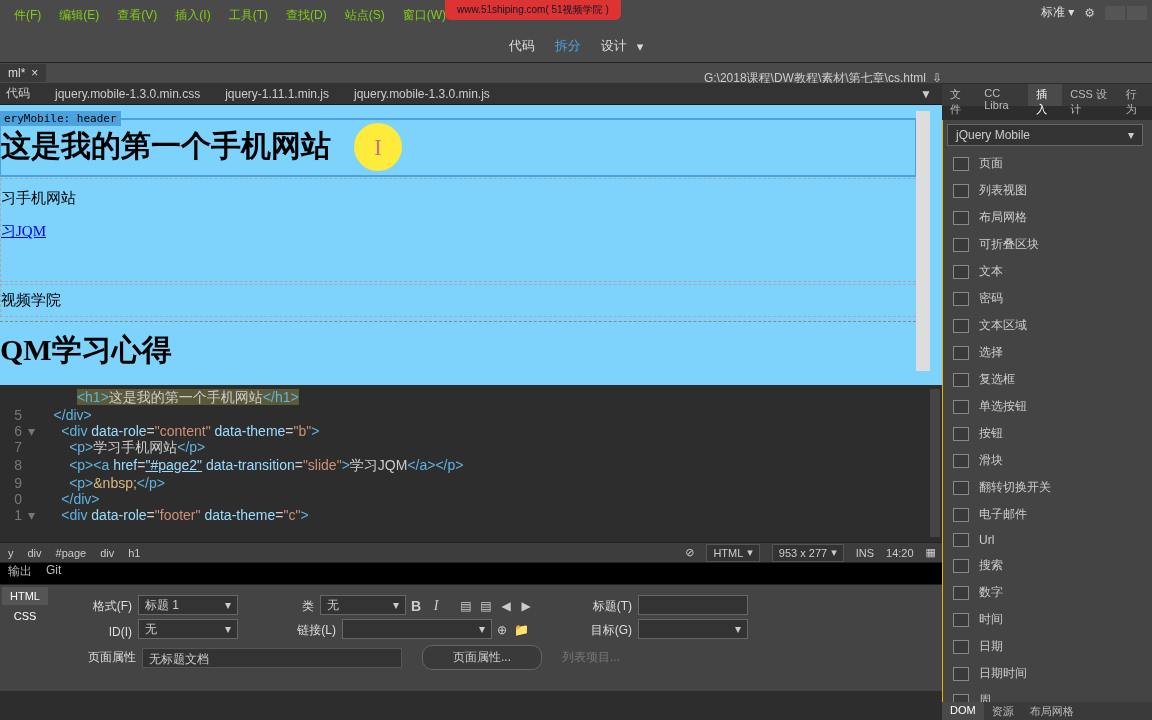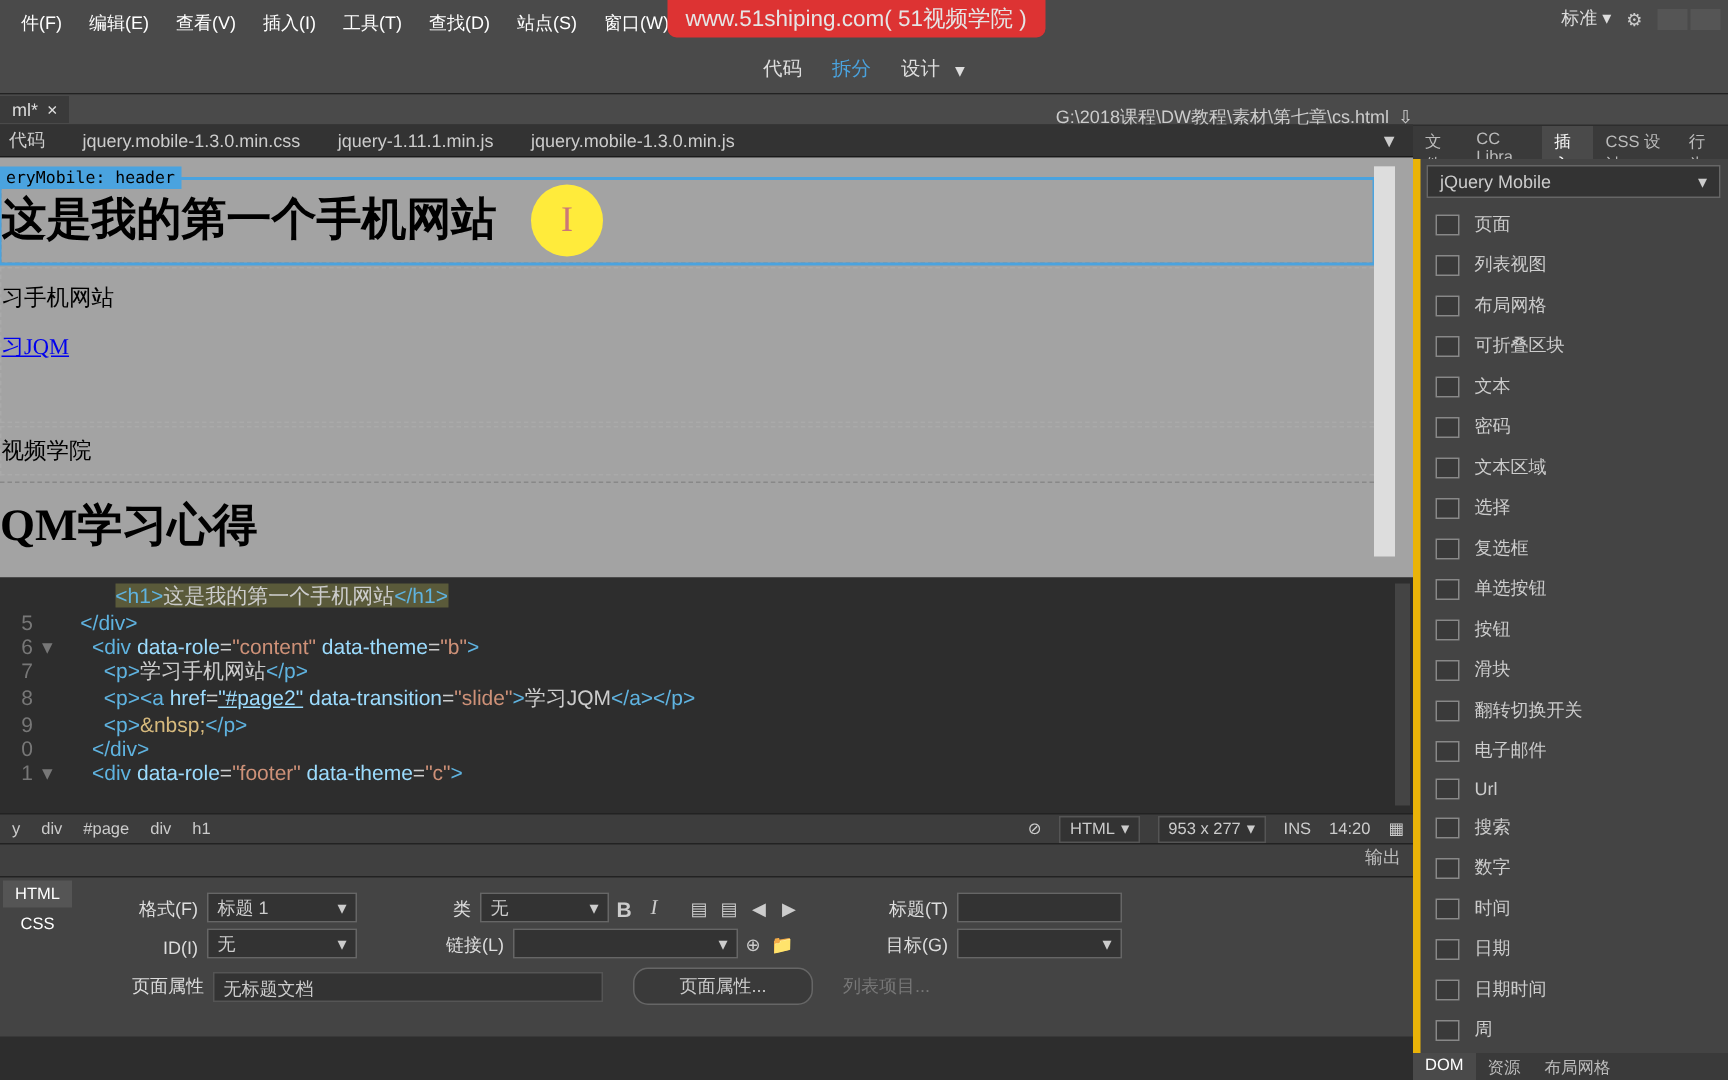--- a/index.html
+++ b/index.html
@@ -1,38 +1,38 @@
 <!DOCTYPE html>
 <html><head>
 <meta charset="utf-8">
 <style>
 * { margin: 0; padding: 0; box-sizing: border-box; font-family: "Microsoft YaHei", Arial, sans-serif; }
 body { background: #2d2d2d; color: #ccc; font-size: 12px; width: 1152px; height: 720px; overflow: hidden; position: relative; }
 .top-menu { height: 30px; background: #4a4a4a; display: flex; align-items: center; padding: 0 5px; }
-.top-menu .menu-item { padding: 4px 9px; cursor: pointer; color: #ffffff; }
-.watermark { position: absolute; left: 445px; top: 0; background: #d33; color: #e5e5e5; padding: 3px 12px; font-size: 15px; border-radius: 0 0 6px 6px; text-align: right; }
+.top-menu .menu-item { padding: 4px 9px; cursor: pointer; color: #84cc16; }
+.watermark { position: absolute; left: 445px; top: 0; background: #d33; color: #0f172a; padding: 3px 12px; font-size: 10px; border-radius: 0 0 6px 6px; text-align: right; }
 .top-right { position: absolute; right: 5px; top: 4px; display: flex; gap: 10px; align-items: center; }
 .top-right .lbl { color: #ddd; font-size: 12px; }
 .window-controls { display: flex; gap: 2px; }
 .window-controls span { width: 20px; height: 14px; background: #555; display: inline-block; }
 .view-toolbar { height: 33px; background: #4a4a4a; display: flex; align-items: center; justify-content: center; gap: 20px; border-bottom: 1px solid #222; }
 .view-toolbar span { color: #ddd; cursor: pointer; font-size: 13px; }
 .view-toolbar .active { color: #4aa3df; }
 .arrow-down { margin-left: -10px; font-size: 10px; }
 .tab-bar { height: 20px; background: #4a4a4a; display: flex; align-items: center; }
 .doc-tab { background: #3a3a3a; padding: 2px 8px; color: #ddd; display: flex; align-items: center; gap: 6px; }
 .doc-tab .close { cursor: pointer; }
 .path { position: absolute; right: 210px; top: 70px; color: #ccc; font-size: 12px; }
 .arrow-icon { margin-left: 6px; }
 .related-files { height: 22px; background: #333; display: flex; align-items: center; gap: 25px; padding-left: 6px; width: 942px; border-bottom: 1px solid #1a1a1a; position: relative; }
 .related-files span { color: #ccc; font-size: 12px; cursor: pointer; }
 .filter-icon { position: absolute; right: 10px; }
 .main-area { display: flex; height: 606px; }
 .doc-area { width: 942px; display: flex; flex-direction: column; }
-.live-view { background: #a3a3a3; height: 280px; position: relative; overflow: hidden; }
+.live-view { background: #7dd3fc; height: 280px; position: relative; overflow: hidden; }
 .lv-tag { background: #4aa3df; color: #000; padding: 1px 4px; font-size: 11px; font-family: monospace; position: absolute; top: 6px; left: 0; }
 .lv-scroll { position: absolute; right: 12px; top: 6px; width: 14px; height: 260px; background: #ddd; }
 .lv-arrow-up { position: absolute; right: 12px; top: 6px; width: 14px; height: 14px; background: #ccc; text-align: center; font-size: 9px; line-height: 14px; }
 .live-content { padding: 0; }
 .lv-header { border: 1px dashed #888; border-right: none; margin: 4px 0 0 0; width: 916px; padding: 6px 0 8px 0; }
 .lv-h1 { font-family: "SimSun", serif; font-size: 30px; font-weight: bold; color: #000; padding-left: 0; }
 .cursor-highlight { position: absolute; left: 354px; top: 18px; width: 48px; height: 48px; background: #ffeb3b; border-radius: 50%; display: flex; align-items: center; justify-content: center; }
 .cursor-highlight::after { content: "I"; color: #c77; font-size: 24px; font-family: serif; }
 .lv-content-box { border: 1px dashed #aaa; border-right: none; width: 916px; margin-top: 2px; }
 .lv-p { font-family: "SimSun", serif; font-size: 15px; color: #000; padding: 10px 0 6px 0; }
@@ -51,41 +51,41 @@
 .attr-v { color: #ce9178; }
 .hl { background: #5a5a3a; }
 .entity { color: #d7ba7d; }
 .link-c { color: #9cdcfe; text-decoration: underline; }
 .code-scroll { position: absolute; right: 2px; top: 4px; width: 10px; height: 148px; background: #444; }
 .breadcrumb { height: 20px; background: #3d3d3d; display: flex; align-items: center; padding: 0 8px; gap: 14px; border-top: 1px solid #222; }
 .breadcrumb span { color: #ccc; font-size: 11px; cursor: pointer; }
 .bc-right { position: absolute; right: 216px; display: flex; gap: 12px; align-items: center; }
 .bc-dropdown { background: #333; border: 1px solid #555; padding: 1px 6px; color: #ccc; height: 18px; display: inline-flex; align-items: center; gap: 4px; }
 .bc-err { color: #d55; font-size: 13px; }
-.bottom-tabs { height: 22px; background: #404040; display: flex; align-items: flex-end; padding: 0 8px; gap: 14px; border-top: 1px solid #222; flex-direction: column; }
+.bottom-tabs { height: 22px; background: #000000; display: flex; align-items: flex-start; padding: 0 8px; gap: 14px; border-top: 1px solid #222; }
 .bottom-tabs span { color: #bbb; cursor: pointer; font-size: 12px; }
 .props-panel { background: #444; height: 107px; border-top: 1px solid #222; position: relative; }
 .props-left { position: absolute; left: 2px; top: 2px; width: 46px; }
 .props-mode { background: #555; color: #fff; padding: 3px 6px; margin-bottom: 2px; font-size: 11px; text-align: center; }
 .props-row { display: flex; align-items: flex-end; height: 24px; }
 .props-label { width: 52px; text-align: right; color: #ddd; margin-right: 6px; }
 .props-select { background: #333; border: 1px solid #666; color: #ccc; padding: 2px 6px; width: 100px; height: 20px; display: inline-flex; align-items: center; justify-content: space-between; }
 .props-area { position: absolute; left: 80px; top: 6px; }
 .props-area2 { position: absolute; left: 290px; top: 6px; }
 .props-area3 { position: absolute; left: 580px; top: 6px; }
 .fmt-btn { width: 18px; height: 18px; display: inline-flex; align-items: center; justify-content: center; color: #ccc; cursor: pointer; margin: 0 1px; }
 .bold { font-weight: bold; font-size: 14px; }
 .italic { font-style: italic; font-family: serif; font-size: 14px; }
 .page-prop-btn { background: #3a3a3a; border: 1px solid #666; border-radius: 10px; padding: 3px 30px; color: #ccc; text-align: center; }
 .props-bottom { position: absolute; left: 80px; top: 60px; display: flex; align-items: center; }
 .text-input { background: #333; border: 1px solid #555; color: #ccc; padding: 2px 6px; width: 260px; height: 20px; }
 .right-panels-top { position: absolute; right: 0; top: 84px; height: 22px; width: 210px; background: #3a3a3a; display: flex; }
 .rp-tab { padding: 3px 8px; color: #bbb; font-size: 11px; cursor: pointer; }
 .rp-tab.active { background: #4a4a4a; color: #fff; }
-.right-panel { position: absolute; right: 0; top: 106px; width: 210px; background: #444; height: 596px; border-left: 5px solid #eab308; }
+.right-panel { position: absolute; right: 0; top: 120px; width: 210px; background: #444; height: 596px; border-left: 1px solid #eab308; }
 .rp-dropdown { margin: 4px; background: #333; border: 1px solid #666; padding: 3px 8px; display: flex; justify-content: space-between; align-items: center; width: 196px; }
 .rp-list { margin-top: 2px; }
 .rp-item { display: flex; align-items: center; padding: 5px 10px; cursor: pointer; gap: 10px; }
 .rp-icon { width: 16px; height: 14px; border: 1px solid #888; display: inline-block; background: #3a3a3a; }
 .bottom-right-tabs { position: absolute; bottom: 0; right: 0; width: 210px; height: 18px; background: #3a3a3a; display: flex; }
 .br-tab { padding: 2px 8px; color: #bbb; font-size: 11px; }
 .br-tab.active { background: #4a4a4a; color: #fff; }
 </style>
 </head>
 <body>

